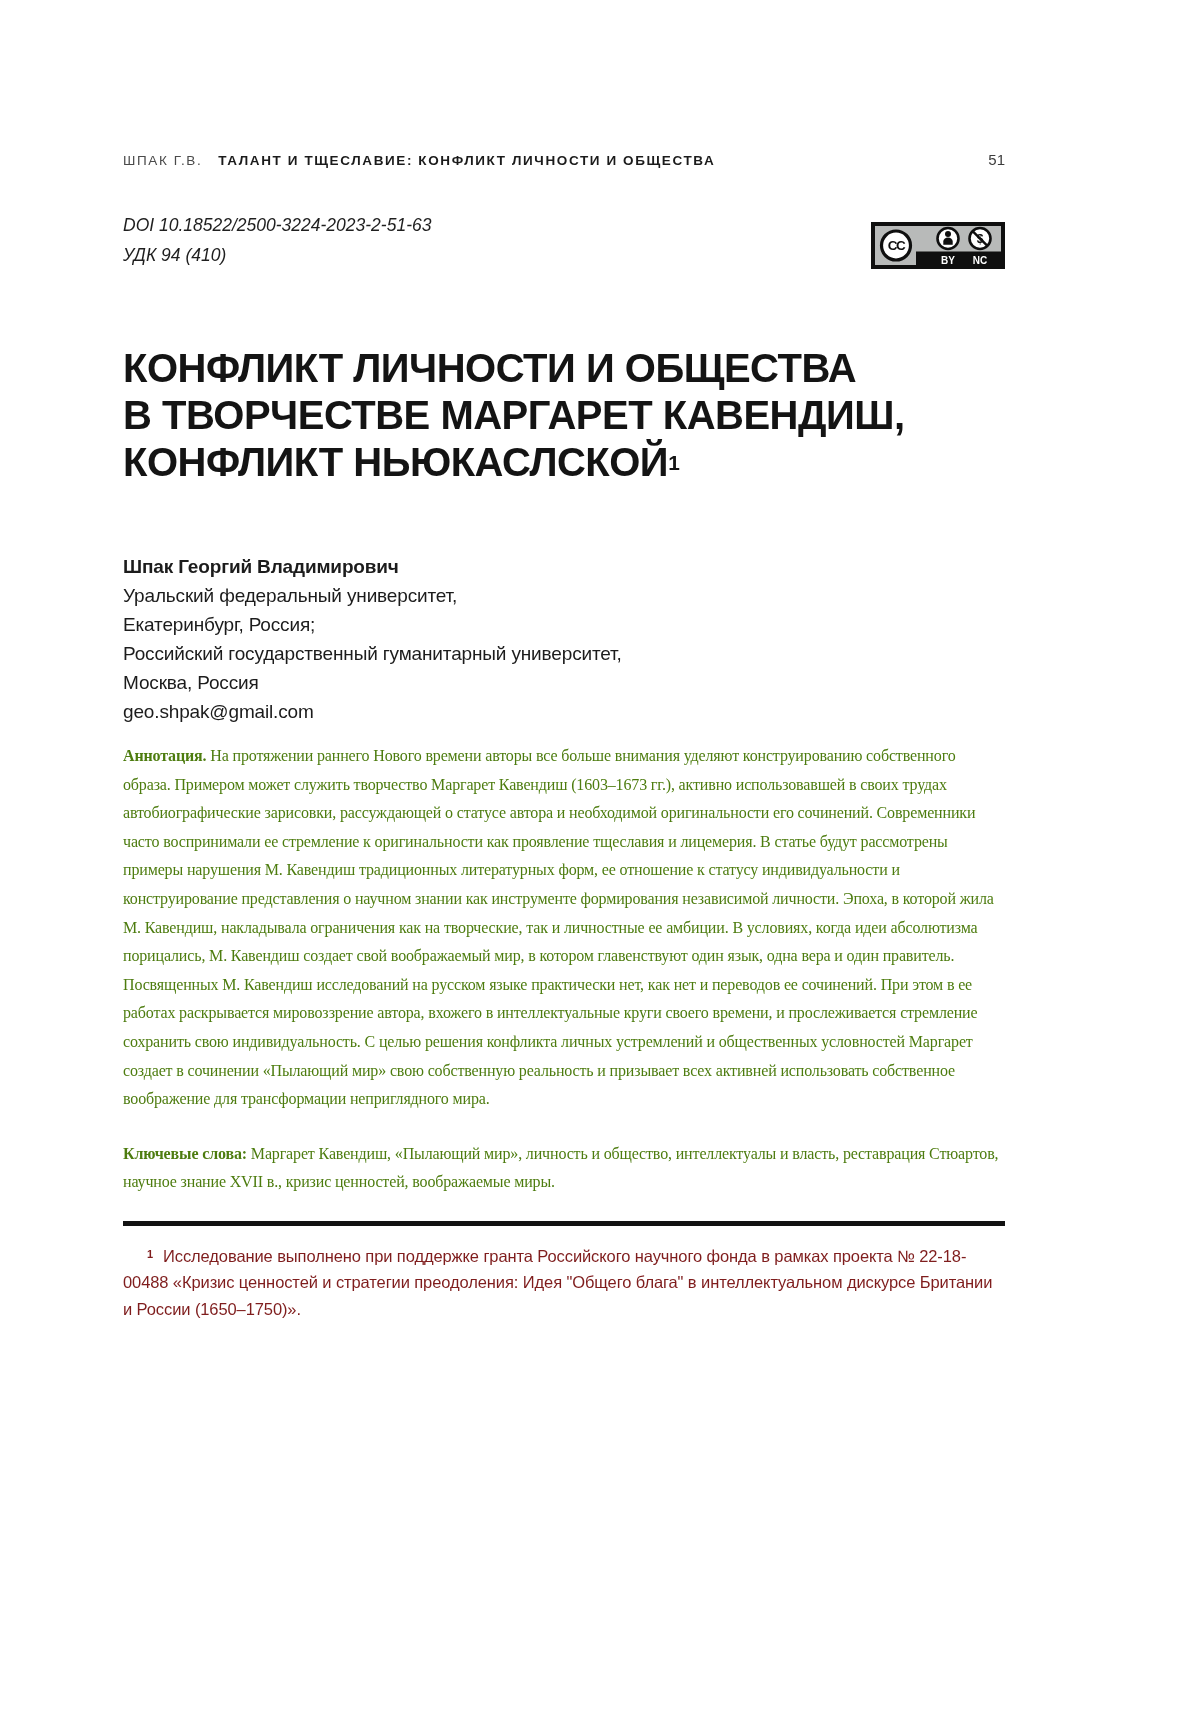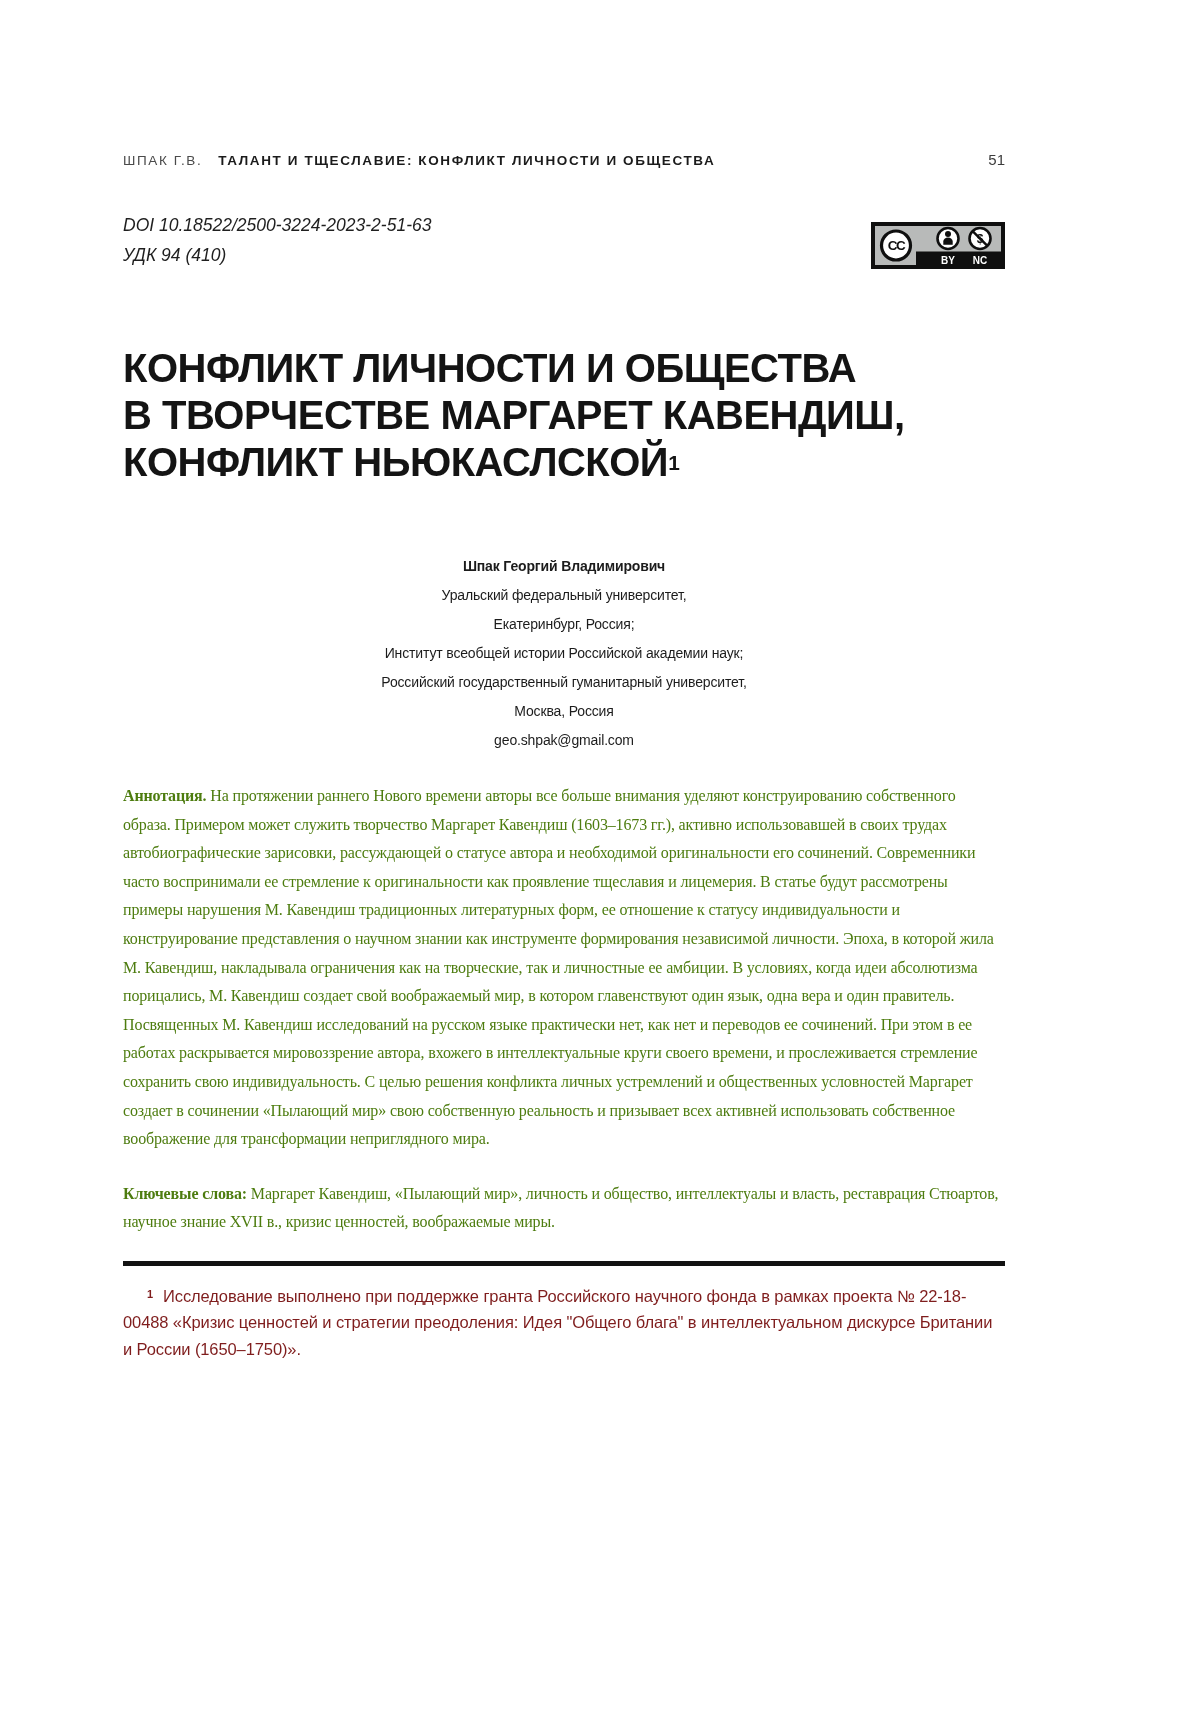--- a/index.html
+++ b/index.html
@@ -33,21 +33,21 @@
   .meta-ids{font-style:italic;font-size:17.5px;line-height:30px;color:#1f1f1f;}
   .cc-badge{margin-top:12px;display:block;}
   
   .article-title{
     font-size:40px;line-height:47px;font-weight:700;color:#141414;
     letter-spacing:-0.5px;
     margin:0 0 66px 0;
   }
   .article-title sup{font-size:52%;vertical-align:6px;font-weight:700;}
   
-  .author-block{font-size:14px;line-height:29px;letter-spacing:-0.15px;margin-bottom:27px;text-align:center;}
+  .author-block{font-size:19px;line-height:29px;letter-spacing:-0.15px;margin-bottom:16px;}
   .author-name{font-weight:700;}
   .author-line{font-weight:400;}
   
   .para{
     font-size:16px;line-height:28.6px;letter-spacing:-0.15px;
     margin:0 0 26px 0;color:#4d7c0f;text-align:left;font-family:Liberation Serif, serif;
   }
   .para b{font-weight:700;}
   .keywords{margin-bottom:0;}
   
@@ -104,21 +104,20 @@
     <br>
     <span>КОНФЛИКТ ЛИЧНОСТИ И ОБЩЕСТВА</span><br>
     <span>В ТВОРЧЕСТВЕ МАРГАРЕТ КАВЕНДИШ,</span><br>
     <span>КОНФЛИКТ НЬЮКАСЛСКОЙ</span><sup>1</sup>
   </h1>
 
   <div class="author-block">
     <div class="author-name">Шпак Георгий Владимирович</div>
     <div class="author-line">Уральский федеральный университет,</div>
     <div class="author-line">Екатеринбург, Россия;</div>
-    <div class="author-line">Институт всеобщей истории Российской академии наук;</div>
     <div class="author-line">Российский государственный гуманитарный университет,</div>
     <div class="author-line">Москва, Россия</div>
     <div class="author-line">geo.shpak@gmail.com</div>
   </div>
 
   <p class="para"><b>Аннотация.</b> <span>На протяжении раннего Нового времени авторы все больше внимания уделяют конструированию собственного образа. Примером может служить творчество Маргарет Кавендиш (1603–1673 гг.), активно использовавшей в своих трудах автобиографические зарисовки, рассуждающей о статусе автора и необходимой оригинальности его сочинений. Современники часто воспринимали ее стремление к оригинальности как проявление тщеславия и лицемерия. В статье будут рассмотрены примеры нарушения М. Кавендиш традиционных литературных форм, ее отношение к статусу индивидуальности и конструирование представления о научном знании как инструменте формирования независимой личности. Эпоха, в которой жила М. Кавендиш, накладывала ограничения как на творческие, так и личностные ее амбиции. В условиях, когда идеи абсолютизма порицались, М. Кавендиш создает свой воображаемый мир, в котором главенствуют один язык, одна вера и один правитель. Посвященных М. Кавендиш исследований на русском языке практически нет, как нет и переводов ее сочинений. При этом в ее работах раскрывается мировоззрение автора, вхожего в интеллектуальные круги своего времени, и прослеживается стремление сохранить свою индивидуальность. С целью решения конфликта личных устремлений и общественных условностей Маргарет создает в сочинении «Пылающий мир» свою собственную реальность и призывает всех активней использовать собственное воображение для трансформации неприглядного мира.</span></p>
 
   <p class="para keywords"><b>Ключевые слова:</b> <span>Маргарет Кавендиш, «Пылающий мир», личность и общество, интеллектуалы и власть, реставрация Стюартов, научное знание XVII в., кризис ценностей, воображаемые миры.</span></p>
 
   <hr class="footnote-sep">

